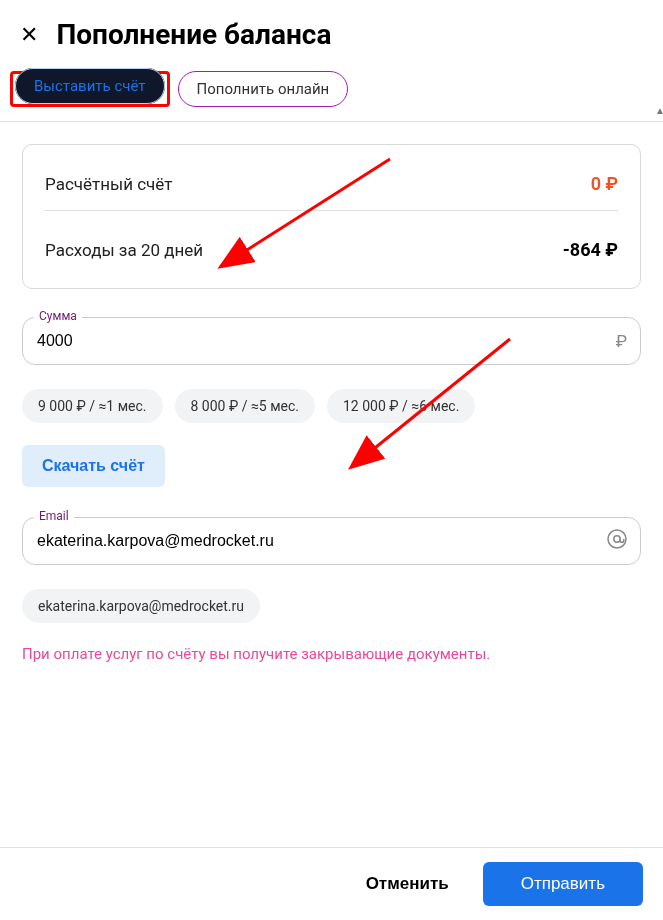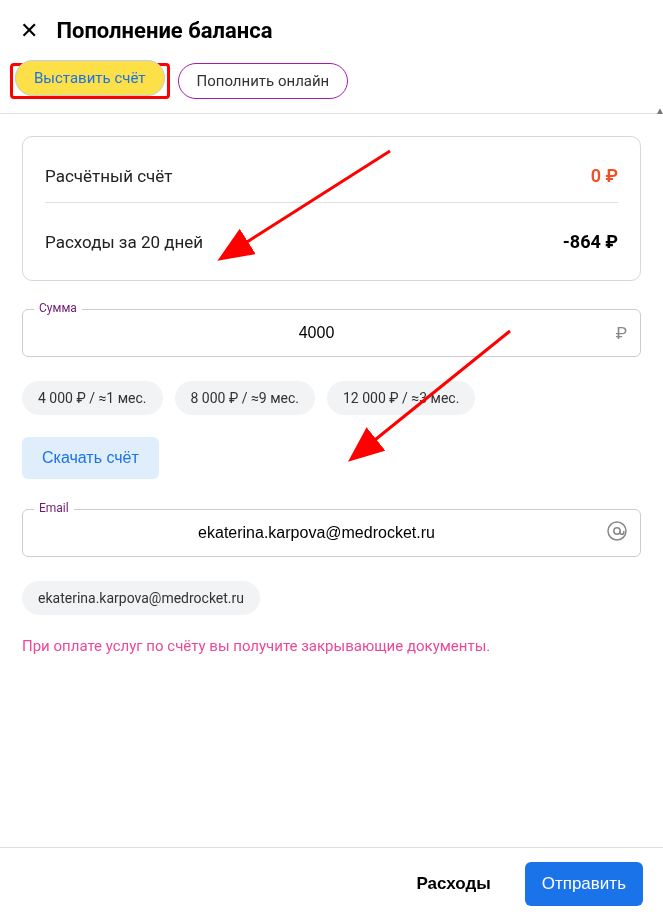--- a/index.html
+++ b/index.html
@@ -22,40 +22,40 @@
       gap: 18px;
     }
     .close-btn {
       font-size: 22px;
       cursor: pointer;
       font-weight: 400;
       line-height: 1;
       color: #000;
     }
     .header-title {
-      font-size: 22px;
+      font-size: 28px;
       font-weight: 700;
       color: #000;
     }
     .tabs {
       display: flex;
       gap: 8px;
       padding: 8px 10px 14px 10px;
     }
     .tab {
       padding: 8px 18px;
       border-radius: 22px;
       font-size: 15px;
       cursor: pointer;
       border: 1px solid #a21caf;
       color: #333;
       background: #fff;
     }
     .tab.active {
-      background: #fde047;
+      background: #0f172a;
       color: #1a73e8;
       border: 1px solid #b8d1f0;
     }
     .tab-highlight {
       border: 3px solid #ff0000;
       border-radius: 4px;
       padding: 2px;
       display: inline-block;
     }
     .divider {
@@ -110,23 +110,22 @@
       background: #fff;
       padding: 0 5px;
       font-size: 12px;
       color: #701a75;
     }
     .text-input {
       width: 100%;
       padding: 14px 44px 14px 14px;
       font-size: 16px;
       border: 1px solid #ccc;
-      border-radius: 6px;
+      border-radius: 13px;
       outline: none;
-      text-align: center;
     }
     .input-suffix {
       position: absolute;
       right: 14px;
       top: 50%;
       transform: translateY(-50%);
       color: #888;
       font-size: 17px;
     }
     .chips {
@@ -143,21 +142,21 @@
       color: #333;
       cursor: pointer;
     }
     .download-btn {
       padding: 12px 20px;
       background: #e0edfb;
       color: #1a73e8;
       border: none;
       border-radius: 6px;
       font-size: 16px;
-      font-weight: 400;
+      font-weight: 700;
       cursor: pointer;
       margin-bottom: 30px;
     }
     .email-chip {
       display: inline-block;
       padding: 9px 16px;
       background: #f1f3f4;
       border-radius: 20px;
       font-size: 14px;
       color: #333;
@@ -183,21 +182,21 @@
     .btn-cancel {
       padding: 10px 18px;
       background: #fff;
       border: none;
       font-size: 17px;
       font-weight: 600;
       color: #000;
       cursor: pointer;
     }
     .btn-submit {
-      padding: 12px 17px;
+      padding: 12px 38px;
       background: #1a73e8;
       color: #fff;
       border: none;
       border-radius: 6px;
       font-size: 17px;
       font-weight: 500;
       cursor: pointer;
     }
     .arrow {
       position: absolute;
@@ -256,23 +255,23 @@
     <line x1="190" y1="5" x2="25" y2="110" stroke="#ff0000" stroke-width="3" marker-end="url(#ah1)"></line>
   </svg>
 
   <div class="input-group">
     <label class="input-label">Сумма</label>
     <input type="text" class="text-input" value="4000" style="">
     <span class="input-suffix">₽</span>
   </div>
 
   <div class="chips">
-    <span class="chip">4 000 ₽ / ≈1 мес.</span>
-    <span class="chip">8 000 ₽ / ≈9 мес.</span>
-    <span class="chip">12 000 ₽ / ≈3 мес.</span>
+    <span class="chip">9 000 ₽ / ≈1 мес.</span>
+    <span class="chip">8 000 ₽ / ≈5 мес.</span>
+    <span class="chip">12 000 ₽ / ≈6 мес.</span>
   </div>
 
   <button class="download-btn">Скачать счёт</button>
 
   <svg class="arrow" style="left:330px; top:205px; width:200px; height:150px;">
     <defs>
       <marker id="ah2" markerWidth="12" markerHeight="12" refX="9" refY="5" orient="auto">
         <polygon points="0 0, 12 5, 0 10" fill="#ff0000"></polygon>
       </marker>
     </defs>
@@ -295,15 +294,15 @@
 
   <p class="info-text">При оплате услуг по счёту вы получите закрывающие документы.</p>
 
 </div>
 
 <div class="scrollbar-track">
   <div class="scrollbar-arrow">▲</div>
 </div>
 
 <div class="footer">
-  <button class="btn-cancel">Расходы</button>
+  <button class="btn-cancel">Отменить</button>
   <button class="btn-submit">Отправить</button>
 </div>
 
 </body></html>

